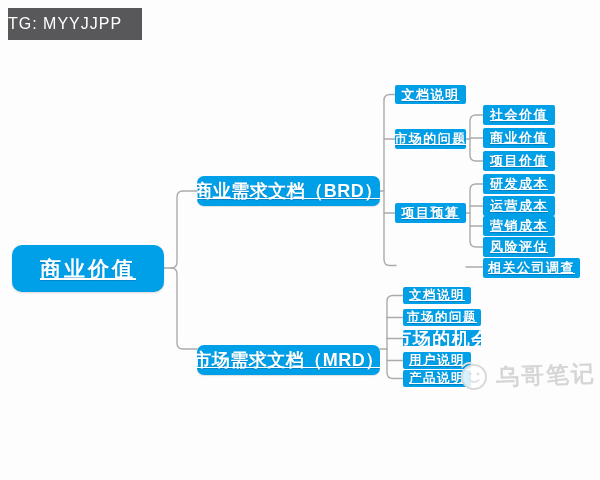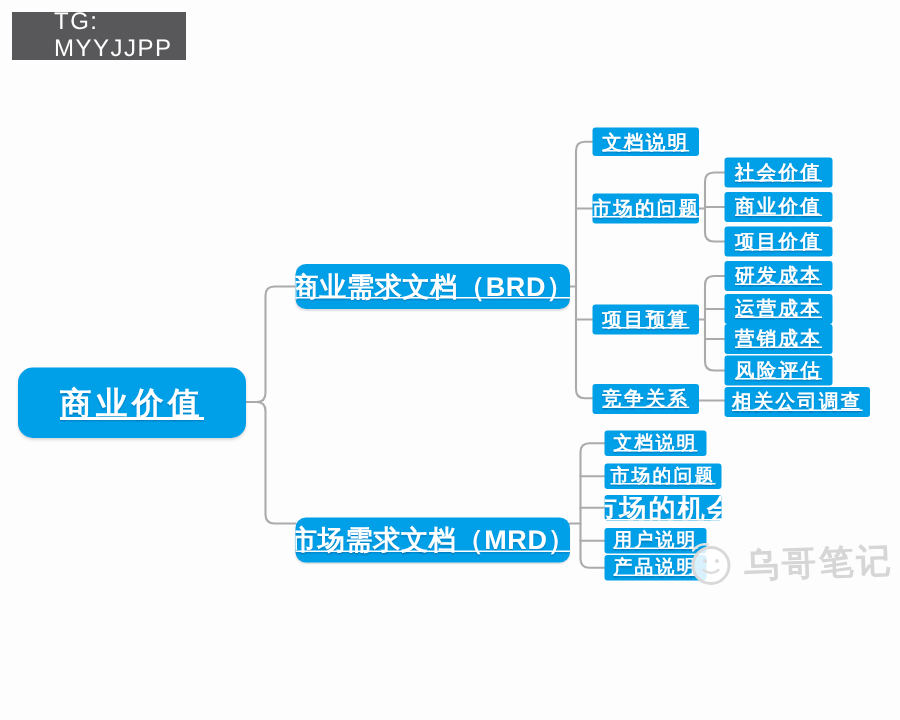--- a/index.html
+++ b/index.html
@@ -14,22 +14,22 @@
     overflow:hidden;
   }
   .badge {
     position:absolute;
     background:#58585a;
     color:#ffffff;
     display:flex; align-items:center;
     box-sizing:border-box;
   }
   .badge.header {
-    left:8px; top:8px; width:116px; height:32px;
-    font-size:16px; letter-spacing:1px; padding-left:28px;
+    left:8px; top:8px; width:134px; height:32px;
+    font-size:16px; letter-spacing:1px; padding-left:0;
   }
   .badge.footer {
     left:377px; top:440px; width:215px; height:29px;
     font-size:15px; justify-content:center;
   }
   svg.connectors {
     position:absolute; left:0; top:0;
     pointer-events:none;
   }
   .node {
@@ -125,23 +125,20 @@
 
   <div class="node small" style="left:395px;top:85px;width:71px;height:19px">
     <span>文档说明</span>
   </div>
   <div class="node small" style="left:395px;top:129px;width:71px;height:20px">
     <span>市场的问题</span>
   </div>
   <div class="node small" style="left:395px;top:203px;width:71px;height:20px">
     <span>项目预算</span>
   </div>
-  <div class="node small" style="left:395px;top:256px;width:71px;height:20px">
-    <span>竞争关系</span>
-  </div>
 
   <div class="node small" style="left:483px;top:105px;width:72px;height:20px">
     <span>社会价值</span>
   </div>
   <div class="node small" style="left:483px;top:128px;width:72px;height:20px">
     <span>商业价值</span>
   </div>
   <div class="node small" style="left:483px;top:151px;width:72px;height:20px">
     <span>项目价值</span>
   </div>

